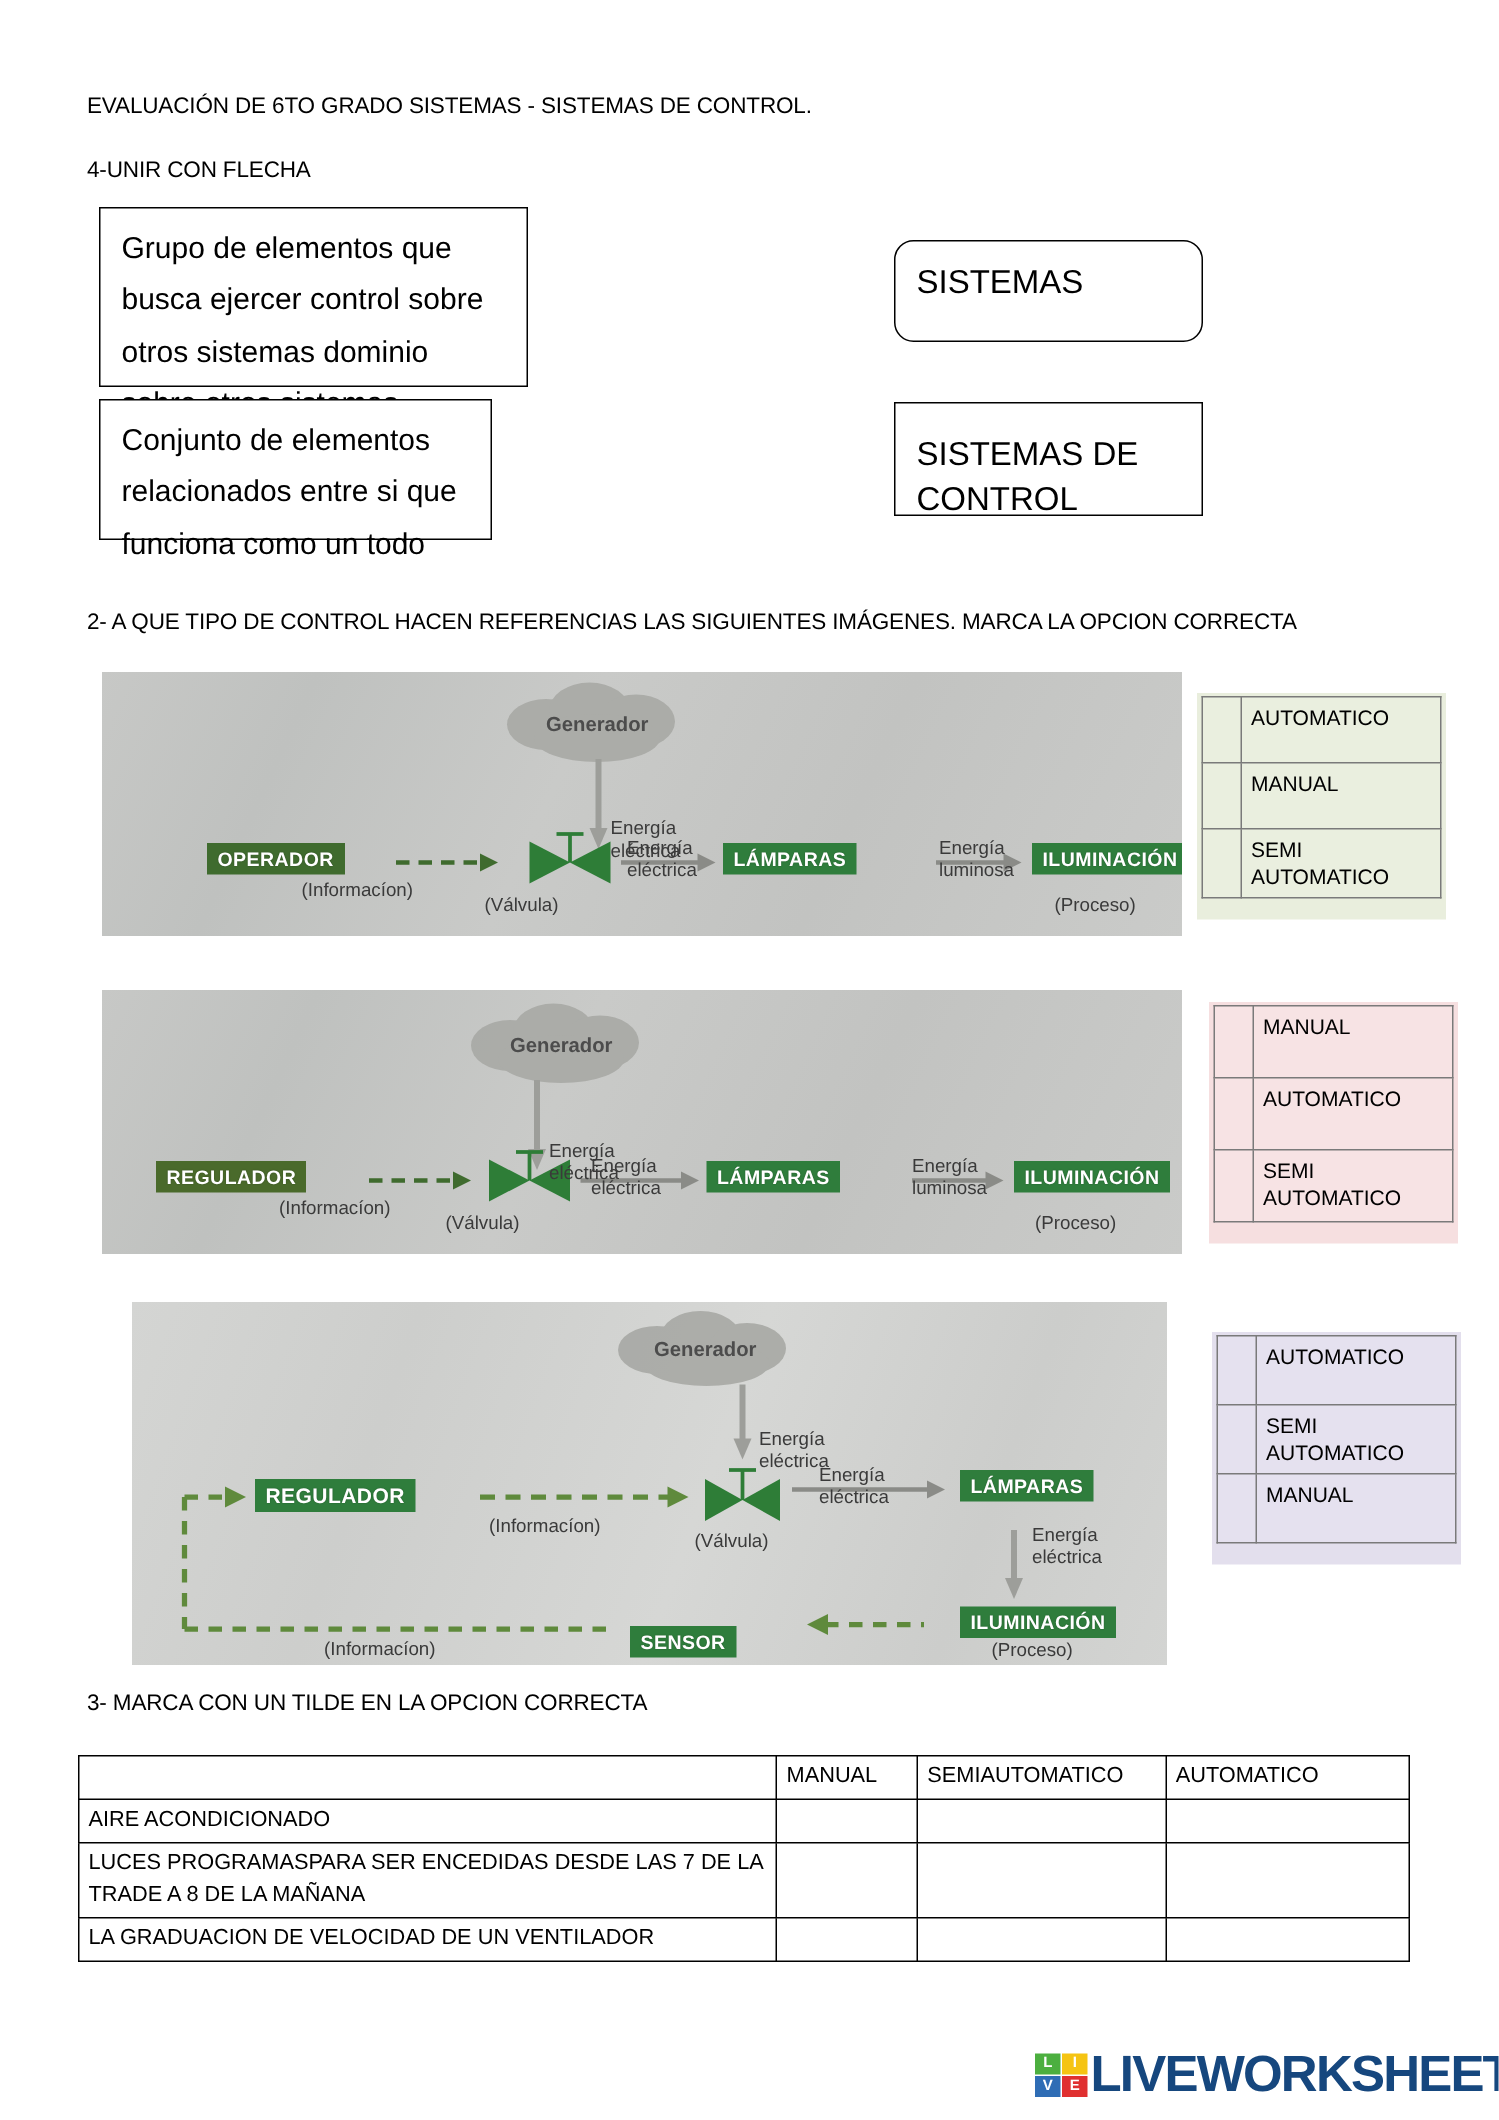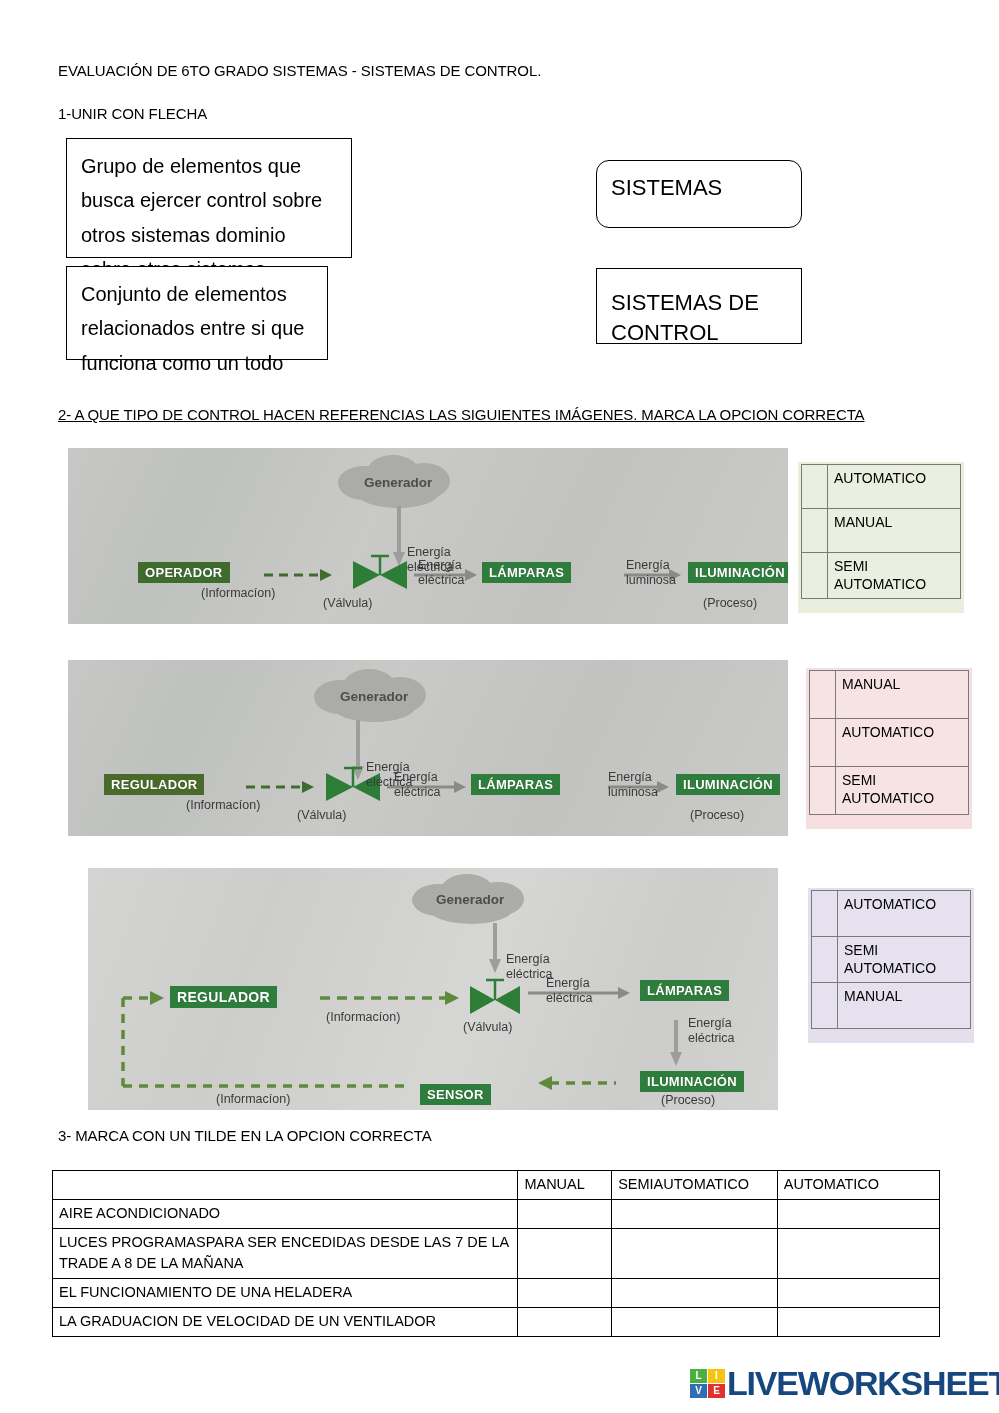--- a/index.html
+++ b/index.html
@@ -16,21 +16,21 @@
 
   
   .heading {
     position: absolute;
     font-size: 15px;
     letter-spacing: -0.1px;
     white-space: nowrap;
   }
   #title      { left: 58px;  top: 62px; }
   #q1-label   { left: 58px;  top: 105px; }
-  #q2-label   { left: 58px;  top: 406px; text-decoration: underline; }
+  #q2-label   { left: 58px;  top: 406px; }
   #q3-label   { left: 58px;  top: 1127px; }
 
   
   .boxed {
     position: absolute;
     border: 1.4px solid #000;
     background: #fff;
     padding: 10px 14px;
     font-size: 20px;
     line-height: 1.72;
@@ -154,21 +154,21 @@
     font-size: 34px; font-weight: bold; color: #16477e;
     letter-spacing: -1.2px; line-height: 1;
   }
 </style>
 </head>
 <body>
 
 <div class="page">
 
   <div class="heading" id="title">EVALUACIÓN DE  6TO GRADO SISTEMAS  -  SISTEMAS DE CONTROL.</div>
-  <div class="heading" id="q1-label">1-UNIR CON FLECHA</div>
+  <div class="heading" id="q1-label">4-UNIR CON FLECHA</div>
   <div class="heading" id="q2-label">2- A QUE TIPO DE CONTROL HACEN REFERENCIAS LAS SIGUIENTES IMÁGENES. MARCA LA OPCION CORRECTA</div>
   <div class="heading" id="q3-label">3- MARCA CON UN TILDE EN LA OPCION CORRECTA</div>
 
   <div class="boxed" id="def-box-1">Grupo de  elementos que busca ejercer control sobre otros sistemas dominio sobre otros sistemas</div>
   <div class="boxed" id="def-box-2">Conjunto de elementos relacionados entre si que funciona como un todo</div>
   <div class="boxed" id="term-box-1">SISTEMAS</div>
   <div class="boxed" id="term-box-2">SISTEMAS DE CONTROL</div>
 
   <div class="diagram" id="diagram-1">
     <svg width="720" height="176" style="position:absolute;left:0;top:0;">
@@ -360,26 +360,20 @@
       <td></td>
       <td></td>
     </tr>
     <tr class="tall">
       <td>LUCES PROGRAMASPARA SER ENCEDIDAS DESDE LAS 7 DE LA TRADE A 8 DE LA MAÑANA</td>
       <td></td>
       <td></td>
       <td></td>
     </tr>
     <tr>
-      <td>EL FUNCIONAMIENTO DE UNA HELADERA</td>
-      <td></td>
-      <td></td>
-      <td></td>
-    </tr>
-    <tr>
       <td>LA GRADUACION DE VELOCIDAD DE UN VENTILADOR</td>
       <td></td>
       <td></td>
       <td></td>
     </tr>
   </tbody>
     </table>
 
   <div id="logo">
     <div id="logo-icon">

